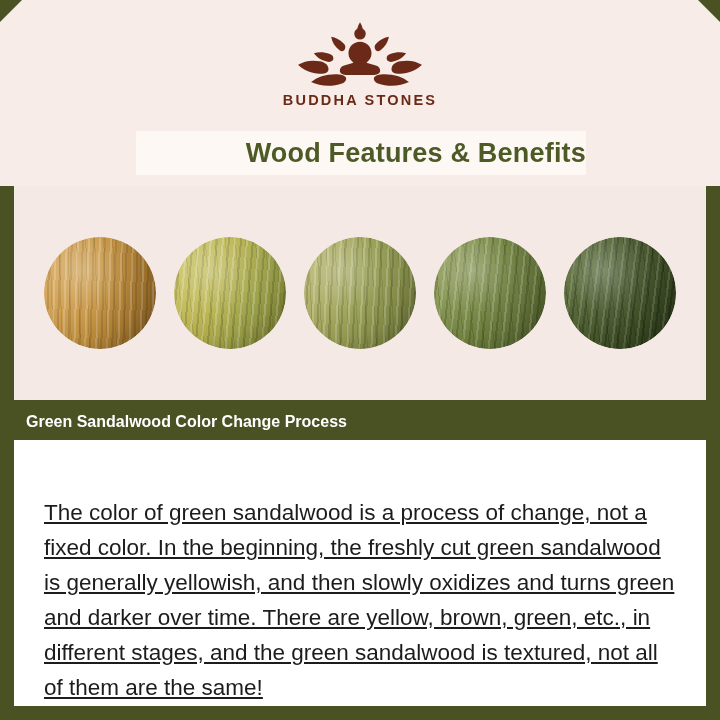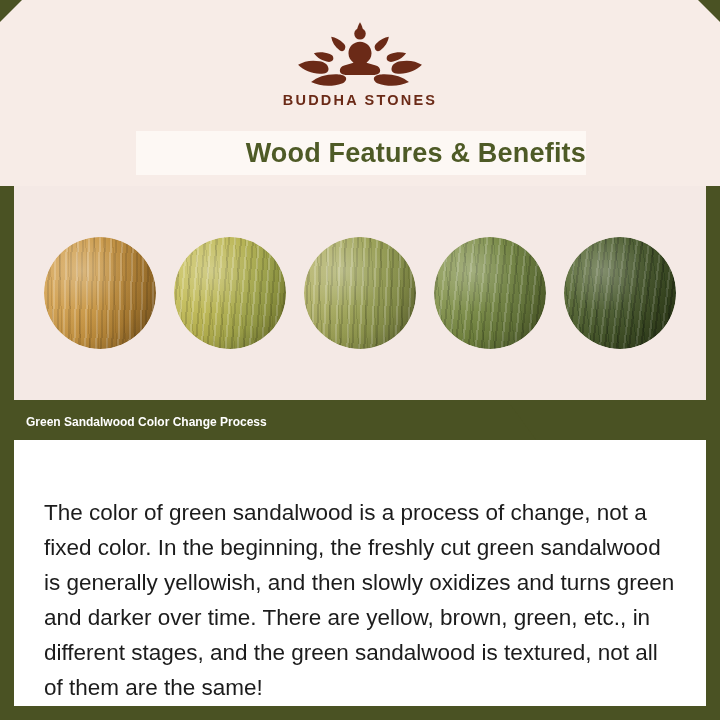--- a/index.html
+++ b/index.html
@@ -127,21 +127,21 @@
     top: 404px;
     width: 496px;
     height: 36px;
     background: #4a5223;
     display: flex;
     align-items: center;
   }
   .subtitle-bar .subtitle-text {
     margin-left: 12px;
     color: #ffffff;
-    font-size: 12px;
+    font-size: 16px;
     font-weight: 700;
     white-space: nowrap;
   }
   .subtitle-tail {
     position: absolute;
     left: 510px;
     top: 404px;
     width: 26px;
     height: 36px;
     background: #4a5223;
@@ -159,20 +159,21 @@
   }
   .body-text {
     position: absolute;
     left: 30px;
     top: 32px;
     width: 636px;
     font-size: 22.5px;
     line-height: 35px;
     color: #1c1c1c;
     font-family: "Liberation Sans", sans-serif;
+    text-decoration: underline;
   }
 </style>
 </head>
 <body>
 
 <div class="page">
 
   <div class="header-area">
     <div class="header-inner">
 

